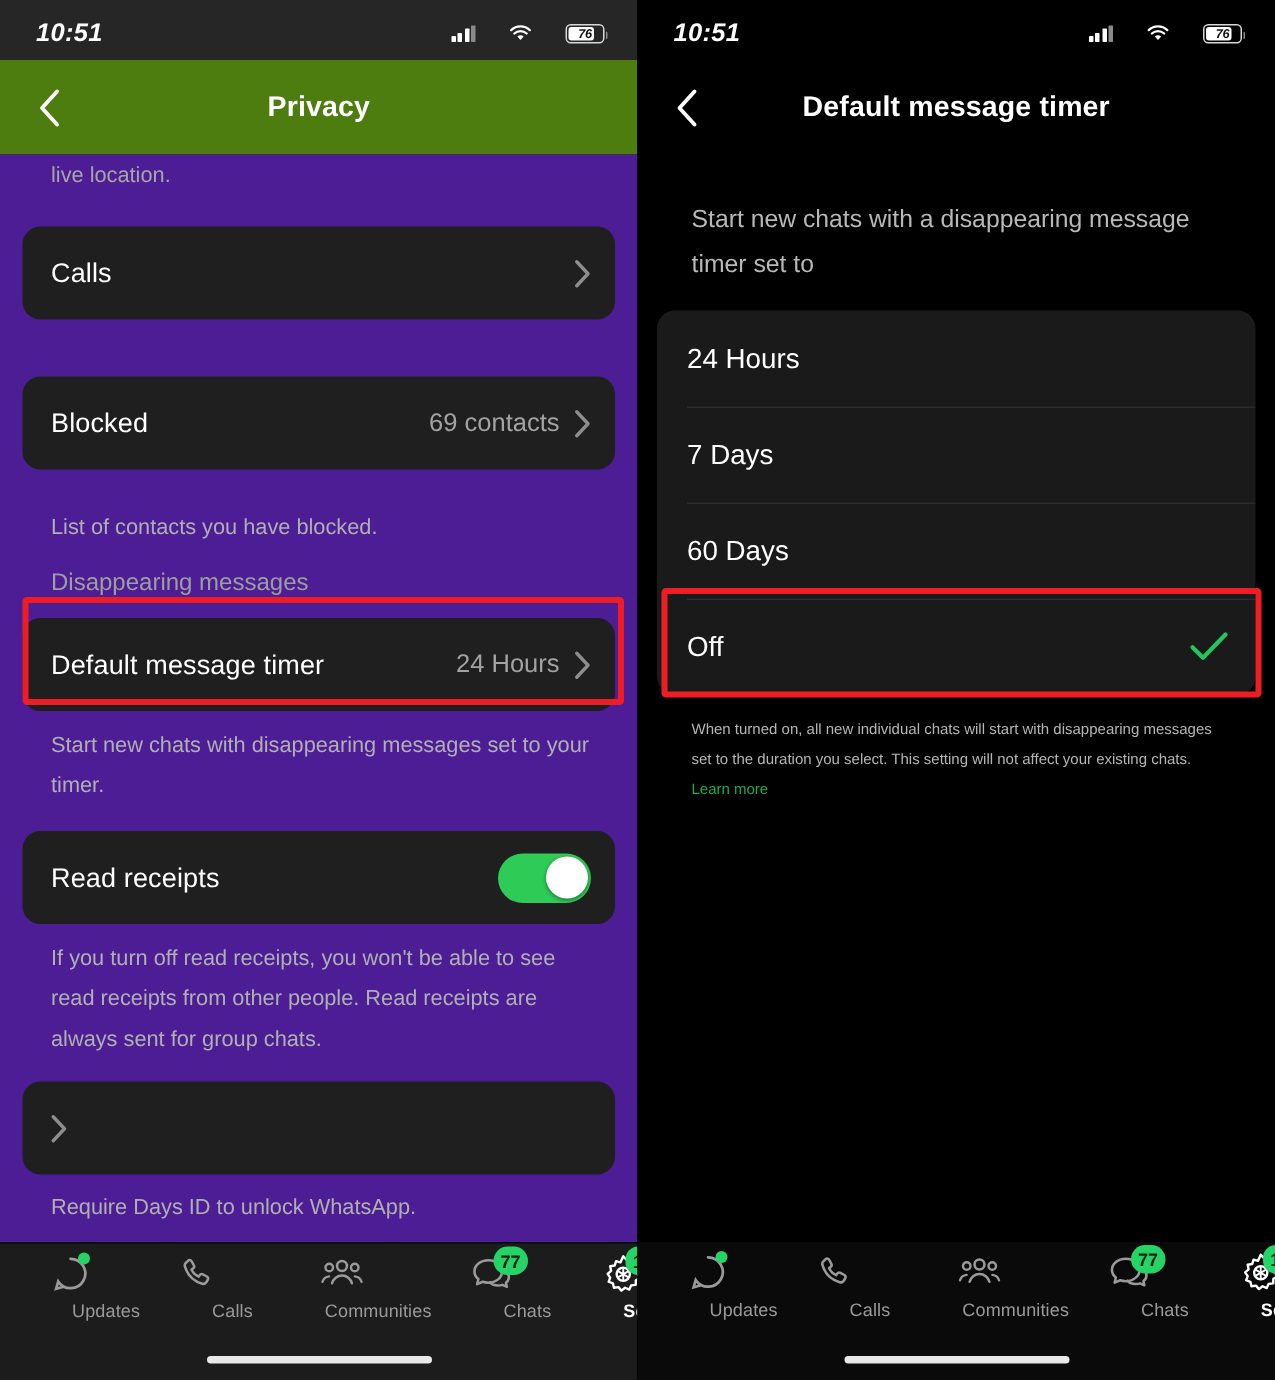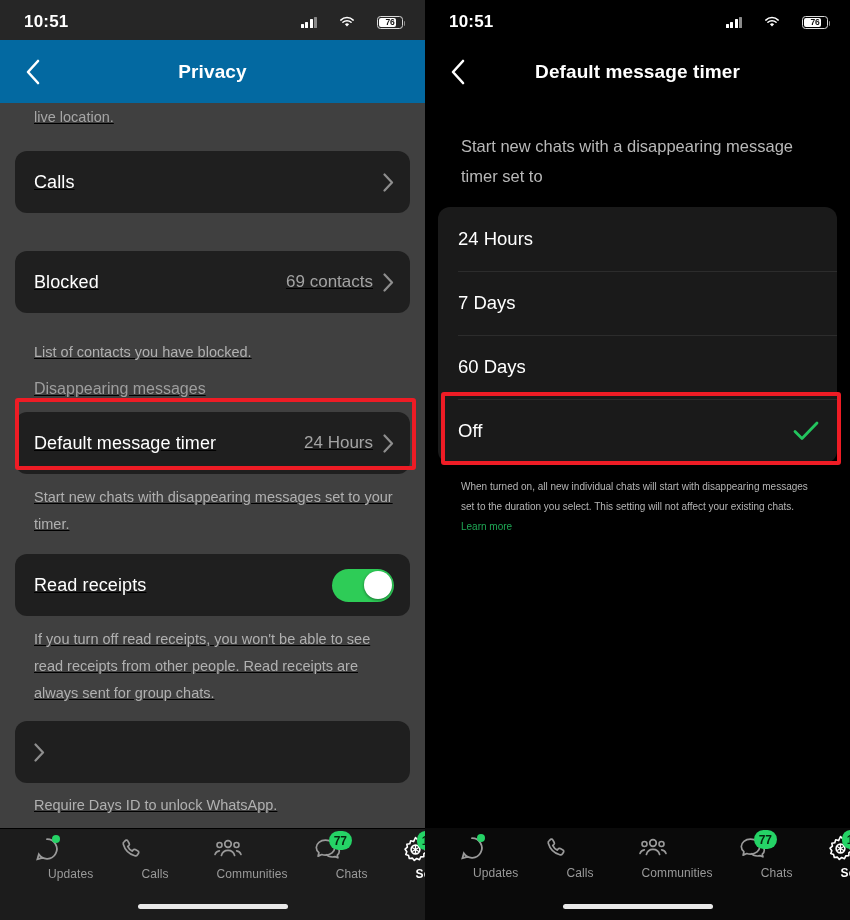--- a/index.html
+++ b/index.html
@@ -9,21 +9,21 @@
     -webkit-font-smoothing:antialiased;
   }
   .screens{display:flex;width:850px;height:920px;}
   .phone{position:relative;width:425px;height:920px;overflow:hidden;}
   .phone.left{background:#0b0b0b;}
   .phone.right{background:#000000;}
 
   
   .statusbar{
     position:relative;height:40px;display:flex;align-items:center;
-    justify-content:space-between;padding:4px 22px 0 24px;box-sizing:border-box;
+    justify-content:space-between;padding:4px 22px 0 24px;box-sizing:border-box;font-style:italic;
   }
   .left .statusbar{background:#262626;}
   .right .statusbar{background:#000;}
   .clock{color:#fff;font-size:17px;font-weight:600;letter-spacing:.2px;}
   .status-icons{display:flex;align-items:center;gap:22px;}
   .sig{display:flex;align-items:flex-end;gap:1.5px;height:11px;}
   .sig i{display:block;width:3px;background:#fff;border-radius:.5px;}
   .sig i:nth-child(1){height:4px;}
   .sig i:nth-child(2){height:6px;}
   .sig i:nth-child(3){height:8.5px;}
@@ -32,29 +32,29 @@
   .batt{position:relative;width:26px;height:13px;border:1.3px solid #d8d8d8;
         border-radius:3.5px;box-sizing:border-box;display:flex;align-items:center;
         justify-content:center;}
   .batt::after{content:"";position:absolute;right:-3.2px;top:4px;width:1.6px;height:5px;
         background:#8a8a8a;border-radius:0 1px 1px 0;}
   .batt .fill{position:absolute;left:1px;top:1px;bottom:1px;width:17px;background:#fff;border-radius:2px;}
   .batt .num{position:relative;font-size:8.5px;font-weight:700;color:#111;letter-spacing:-.2px;z-index:2;}
 
   
   .navbar{position:relative;height:63px;display:flex;align-items:center;}
-  .left .navbar{background:#0369a1;}
+  .left .navbar{background:#4d7c0f;}
   .right .navbar{background:#000;}
   .backbtn{position:absolute;left:10px;top:0;bottom:0;width:44px;
            display:flex;align-items:center;justify-content:center;cursor:pointer;}
   .nav-title{flex:1;text-align:center;color:#fff;font-size:19px;font-weight:700;letter-spacing:.1px;}
 
   
   .content{position:relative;height:777px;overflow:hidden;}
-  .left .content{background:#404040;text-decoration:underline;}
+  .left .content{background:#4c1d95;}
   .right .content{background:#000;}
 
   .cut-text{color:#a6a6a6;font-size:14.5px;padding:6px 22px 0 34px;}
 
   .card{background:#1f1f1f;border-radius:12px;margin:0 15px;overflow:hidden;}
   .row{height:62px;display:flex;align-items:center;padding:0 16px 0 19px;cursor:pointer;}
   .row-label{color:#fff;font-size:18px;flex:1;letter-spacing:.1px;}
   .row-value{color:#a3a3a3;font-size:17px;margin-right:10px;}
   .chev{color:#8e8e8e;}
 

